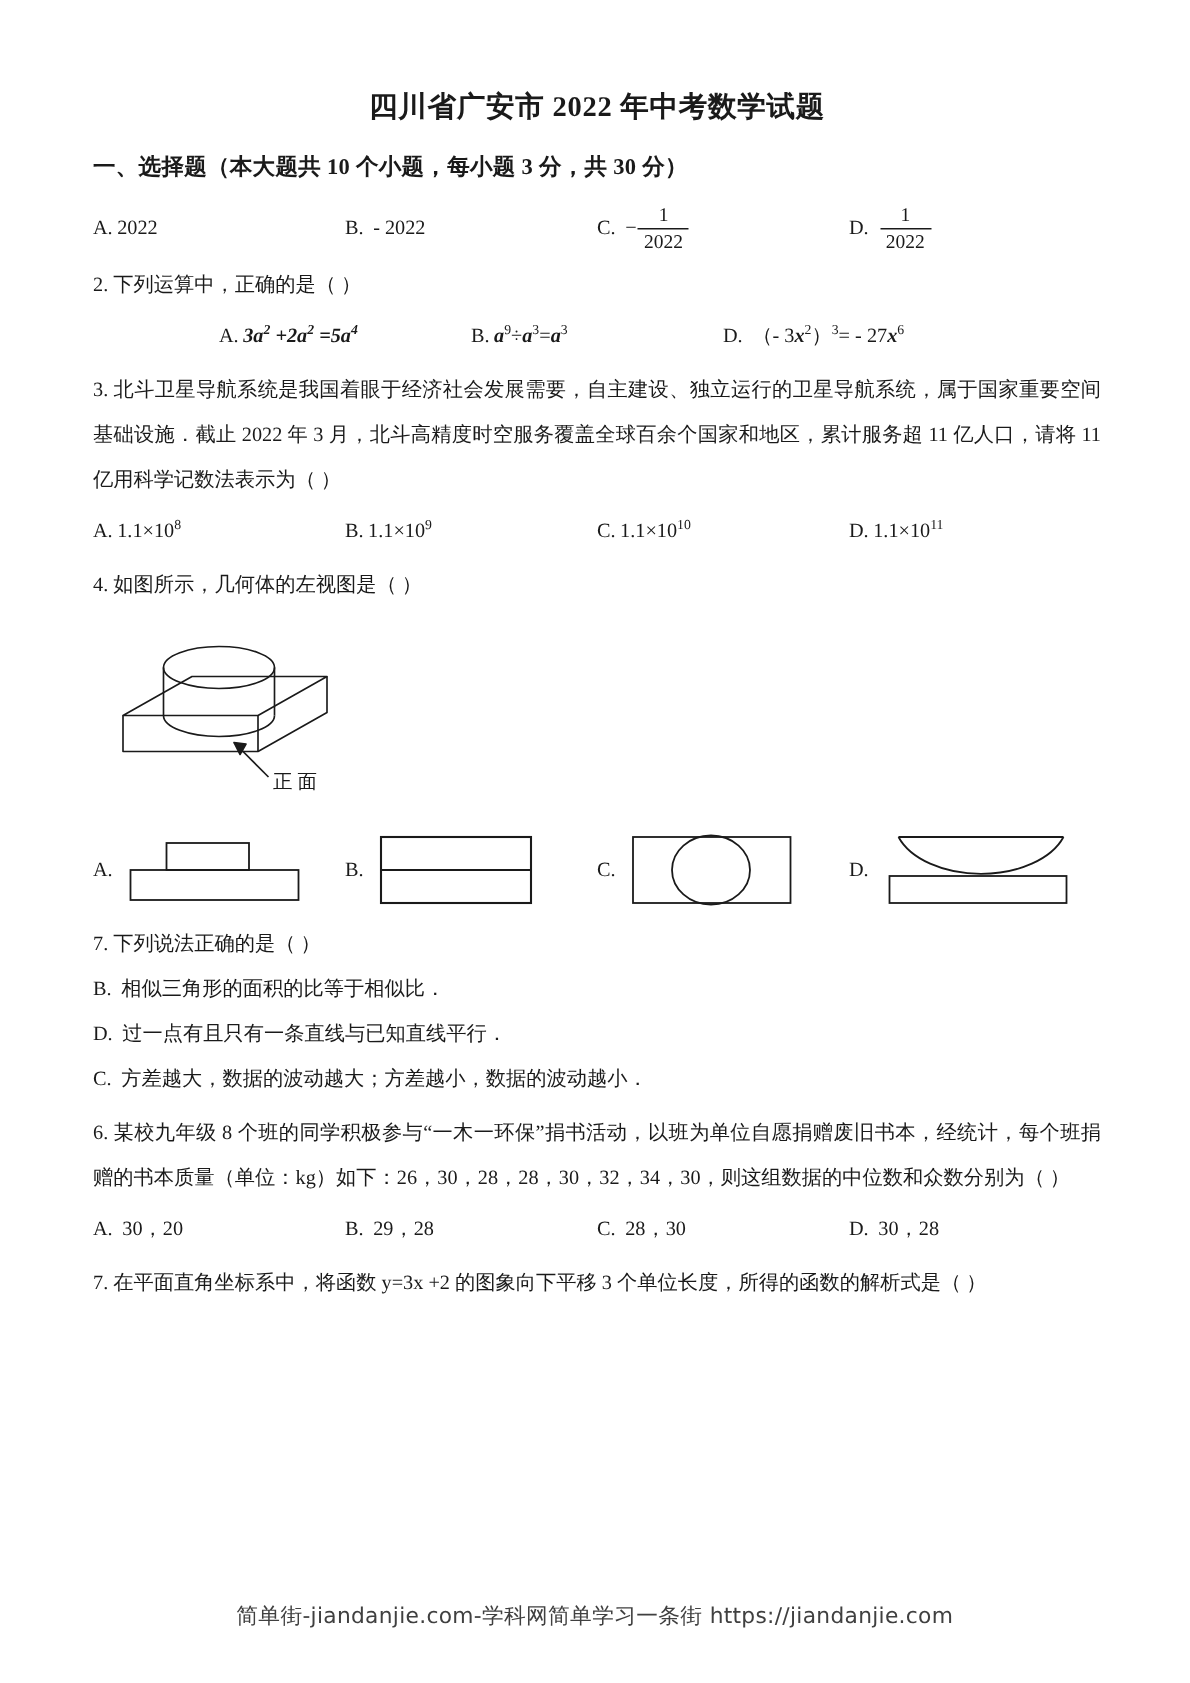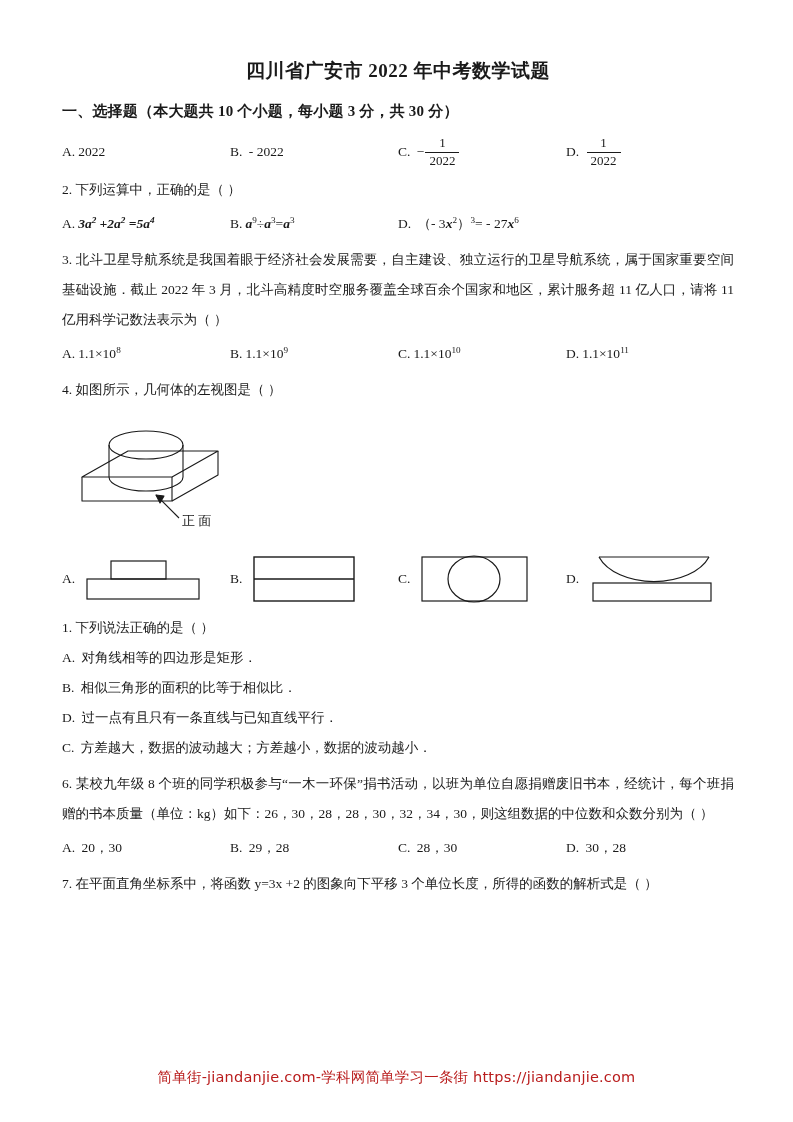--- a/index.html
+++ b/index.html
@@ -49,20 +49,21 @@
   }
   .qblock {
     margin-bottom: 6px;
   }
   .opts {
     display: flex;
     width: 100%;
     font-size: 13.5px;
     line-height: 30px;
     margin-top: 4px;
+    justify-content: center;
   }
   .opts > div {
     box-sizing: border-box;
   }
   .opt-4 { width: 25%; }
   .opt-pad { padding-right: 6px; }
 
   .lbl { margin-right: 3px; }
 
   
@@ -118,21 +119,21 @@
   }
   .fig-cell .flabel { margin-right: 6px; }
 
   .footer {
     position: absolute;
     left: 0;
     top: 1068px;
     width: 793px;
     text-align: center;
     font-size: 14.5px;
-    color: #b91c1c;
+    color: #404040;
     font-family: "DejaVu Sans", "Liberation Sans", sans-serif;
     letter-spacing: 0.2px;
   }
 </style>
 </head>
 <body>
 
 <div class="page">
 
   <div class="content">
@@ -265,32 +266,31 @@
               <line x1="14" y1="6" x2="124" y2="6"></line>
               <path d="M 14 6 A 58 36 0 0 0 124 6"></path>
               <rect x="8" y="32" width="118" height="18"></rect>
             </g>
           </svg>
         </div>
       </div>
     </div>
 
     <div class="qblock">
-      <p class="qtext">1. 下列说法正确的是（       ）</p>
-      <p class="qtext"><span class="lbl">A.</span> <span>对角线相等的四边形是矩形．</span></p>
+      <p class="qtext">7. 下列说法正确的是（       ）</p>
       <p class="qtext"><span class="lbl">B.</span> <span>相似三角形的面积的比等于相似比．</span></p>
       <p class="qtext"><span class="lbl">D.</span> <span>过一点有且只有一条直线与已知直线平行．</span></p>
       <p class="qtext"><span class="lbl">C.</span> <span>方差越大，数据的波动越大；方差越小，数据的波动越小．</span></p>
     </div>
 
     <div class="qblock">
       <p class="qtext">6. 某校九年级 8 个班的同学积极参与“一木一环保”捐书活动，以班为单位自愿捐赠废旧书本，经统计，每个班捐赠的书本质量（单位：kg）如下：26，30，28，28，30，32，34，30，则这组数据的中位数和众数分别为（       ）</p>
       <div class="opts">
         <div class="opt-4 opt-pad">
-          <span class="lbl">A.</span>&nbsp;<span>20，30</span>
+          <span class="lbl">A.</span>&nbsp;<span>30，20</span>
         </div>
         <div class="opt-4 opt-pad">
           <span class="lbl">B.</span>&nbsp;<span>29，28</span>
         </div>
         <div class="opt-4 opt-pad">
           <span class="lbl">C.</span>&nbsp;<span>28，30</span>
         </div>
         <div class="opt-4">
           <span class="lbl">D.</span>&nbsp;<span>30，28</span>
         </div>

